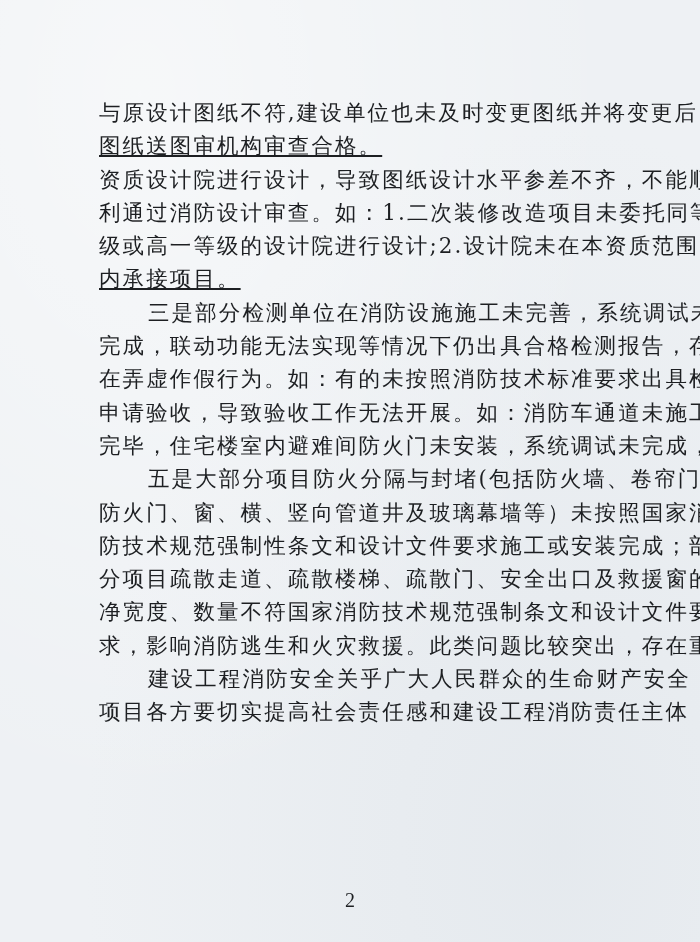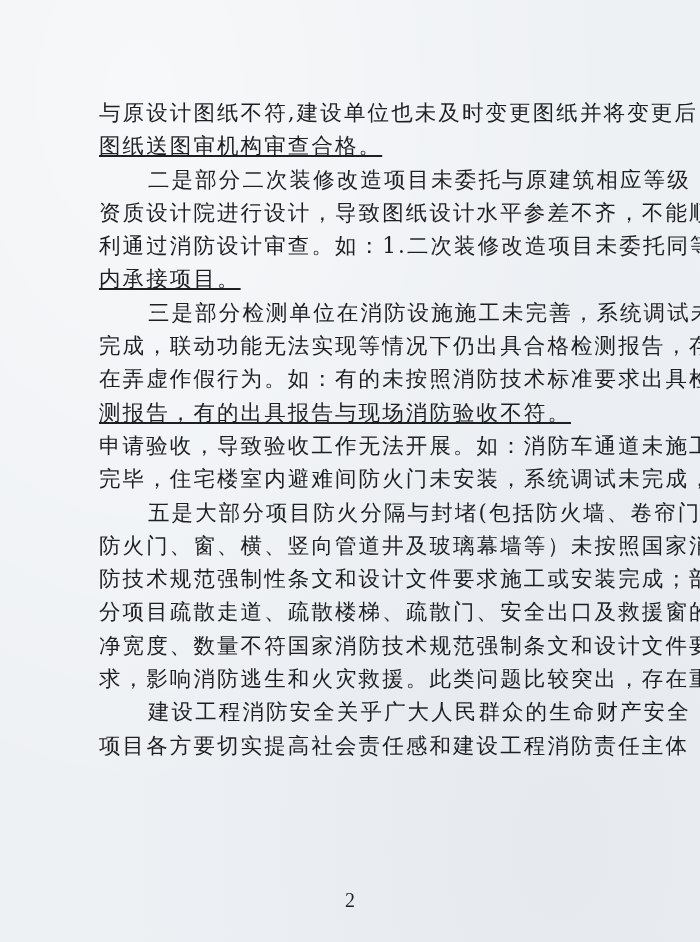--- a/index.html
+++ b/index.html
@@ -59,28 +59,27 @@
       color: #1d1f22;
     }
   </style>
 </head>
 <body>
 
 <div class="page">
   <div class="body-text">
     <div class="line">与原设计图纸不符,建设单位也未及时变更图纸并将变更后</div>
     <div class="line last">图纸送图审机构审查合格。</div>
-    <div class="line indent">二是部分二次装修改造项目未委托与原建筑相应等级</div>
     <div class="line">资质设计院进行设计，导致图纸设计水平参差不齐，不能顺</div>
     <div class="line">利通过消防设计审查。如：1.二次装修改造项目未委托同等</div>
+    <div class="line">级或高一等级的设计院进行设计;2.设计院未在本资质范围</div>
     <div class="line last">内承接项目。</div>
     <div class="line indent">三是部分检测单位在消防设施施工未完善，系统调试未</div>
     <div class="line">完成，联动功能无法实现等情况下仍出具合格检测报告，存</div>
     <div class="line">在弄虚作假行为。如：有的未按照消防技术标准要求出具检</div>
-    <div class="line last">测报告，有的出具报告与现场消防验收不符。</div>
     <div class="line">申请验收，导致验收工作无法开展。如：消防车通道未施工</div>
     <div class="line">完毕，住宅楼室内避难间防火门未安装，系统调试未完成，</div>
     <div class="line indent">五是大部分项目防火分隔与封堵(包括防火墙、卷帘门、</div>
     <div class="line">防火门、窗、横、竖向管道井及玻璃幕墙等）未按照国家消</div>
     <div class="line">防技术规范强制性条文和设计文件要求施工或安装完成；部</div>
     <div class="line">分项目疏散走道、疏散楼梯、疏散门、安全出口及救援窗的</div>
     <div class="line">净宽度、数量不符国家消防技术规范强制条文和设计文件要</div>
     <div class="line">求，影响消防逃生和火灾救援。此类问题比较突出，存在重</div>
     <div class="line indent">建设工程消防安全关乎广大人民群众的生命财产安全，</div>
     <div class="line">项目各方要切实提高社会责任感和建设工程消防责任主体</div>

